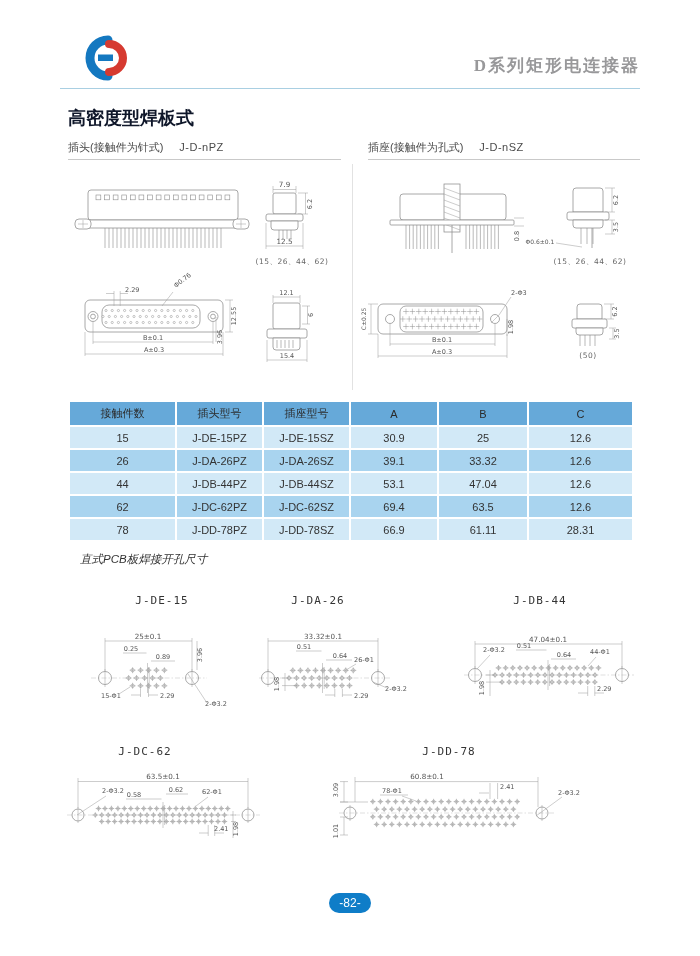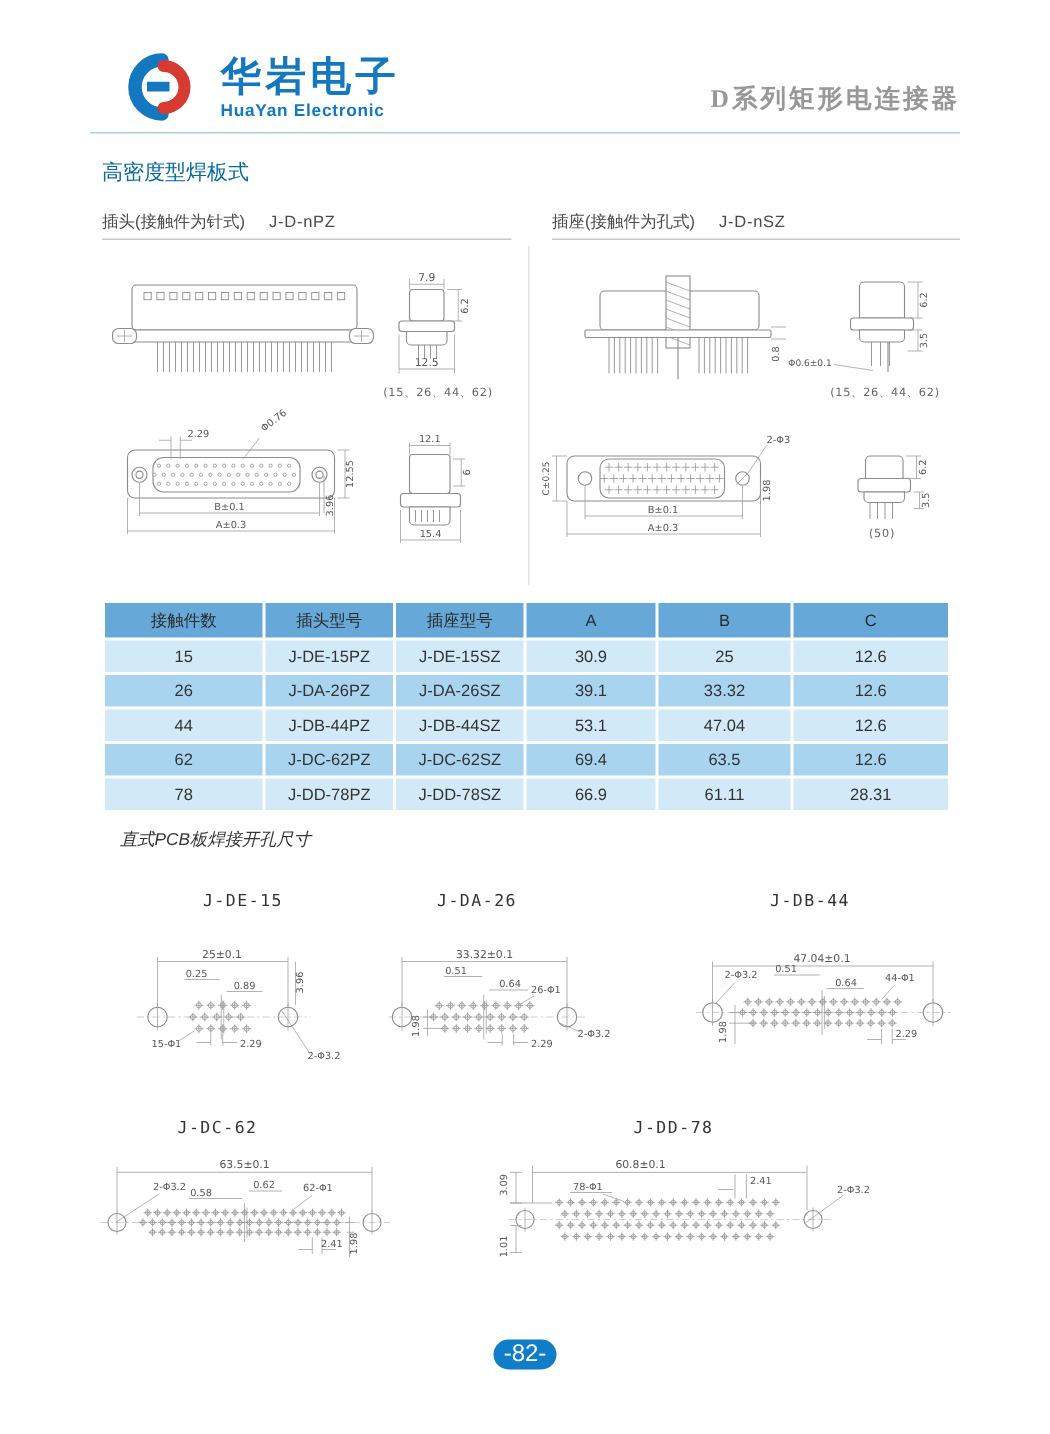--- a/index.html
+++ b/index.html
@@ -7,21 +7,21 @@
         font-family:"Liberation Sans",sans-serif;}
   .abs{position:absolute;}
 
   
   .logo-cn{font-size:27px;font-weight:bold;color:#1478c0;letter-spacing:3px;line-height:1;}
   .logo-en{font-size:11.5px;font-weight:bold;color:#1478c0;margin-top:3px;letter-spacing:.5px;}
   .doc-title{font-family:"Liberation Serif",serif;font-size:17px;font-weight:700;
              color:#98989a;letter-spacing:2px;text-align:right;width:260px;}
   .header-rule{left:60px;top:88px;width:580px;height:1px;background:#a9cfe2;}
 
-  .sec-title{font-size:14px;font-weight:normal;color:#0369a1;}
+  .sec-title{font-size:18px;font-weight:bold;color:#0f172a;}
   .col-label{font-size:11px;color:#4a4a4a;}
   .col-label .model{margin-left:16px;letter-spacing:.5px;text-align:center;}
   .col-rule{height:1px;background:#c9c9c9;}
   .v-divider{left:352px;top:164px;width:1px;height:226px;background:#e2e2e2;}
 
   
   svg{overflow:visible;}
   svg .ln{stroke:#8c8c8c;stroke-width:.75;fill:#fff;}
   svg .t{fill:none;}
   svg .dm{stroke:#9a9a9a;stroke-width:.5;fill:none;}
@@ -37,36 +37,32 @@
               font-size:11px;color:#333;}
   .conn-table th{background:#66a9d9;height:21px;font-weight:normal;color:#2b2b2b;}
   .conn-table td{background:#d2e9f7;height:19px;text-align:center;}
   .conn-table tr.alt td{background:#a9d4ef;}
 
   .pcb-sec-title{font-size:11.5px;color:#333;font-style:italic;}
   .fig-title{font-size:11px;color:#333;letter-spacing:1px;text-align:center;
              font-family:"DejaVu Sans Mono",monospace;}
 
   .page-badge{left:329px;top:893px;width:42px;height:20px;background:#0f7dc8;border-radius:10px;
-              color:#fff;font-size:16px;line-height:20px;text-align:center;}
+              color:#fff;font-size:12px;line-height:20px;text-align:center;}
 </style>
 </head>
 <body>
 
 <div class="page">
 
   <svg class="abs" style="left:78px;top:34px" width="60" height="48" viewBox="0 0 60 48">
     <path d="M30 6 A 18 18 0 1 0 30 42" fill="none" stroke="#1478c0" stroke-width="9" stroke-linecap="round"></path>
     <path d="M31 10 A 14 14 0 1 1 31 38" fill="none" stroke="#d63a30" stroke-width="8" stroke-linecap="round"></path>
     <rect x="20" y="20.5" width="15" height="6.5" fill="#1478c0"></rect>
   </svg>
-  <div class="abs" style="left:147px;top:38px">
-    <div class="logo-cn">华岩电子</div>
-    <div class="logo-en">HuaYan Electronic</div>
-  </div>
   <div class="abs doc-title" style="left:380px;top:54px">D系列矩形电连接器</div>
   <div class="abs header-rule"></div>
 
   <div class="abs sec-title" style="left:68px;top:106px">高密度型焊板式</div>
 
   <div class="abs col-label" style="left:68px;top:140px">
     <span>插头(接触件为针式)</span><span class="model">J-D-nPZ</span>
   </div>
   <div class="abs col-rule" style="left:68px;top:159px;width:273px"></div>
   <div class="abs col-label" style="left:368px;top:140px">

